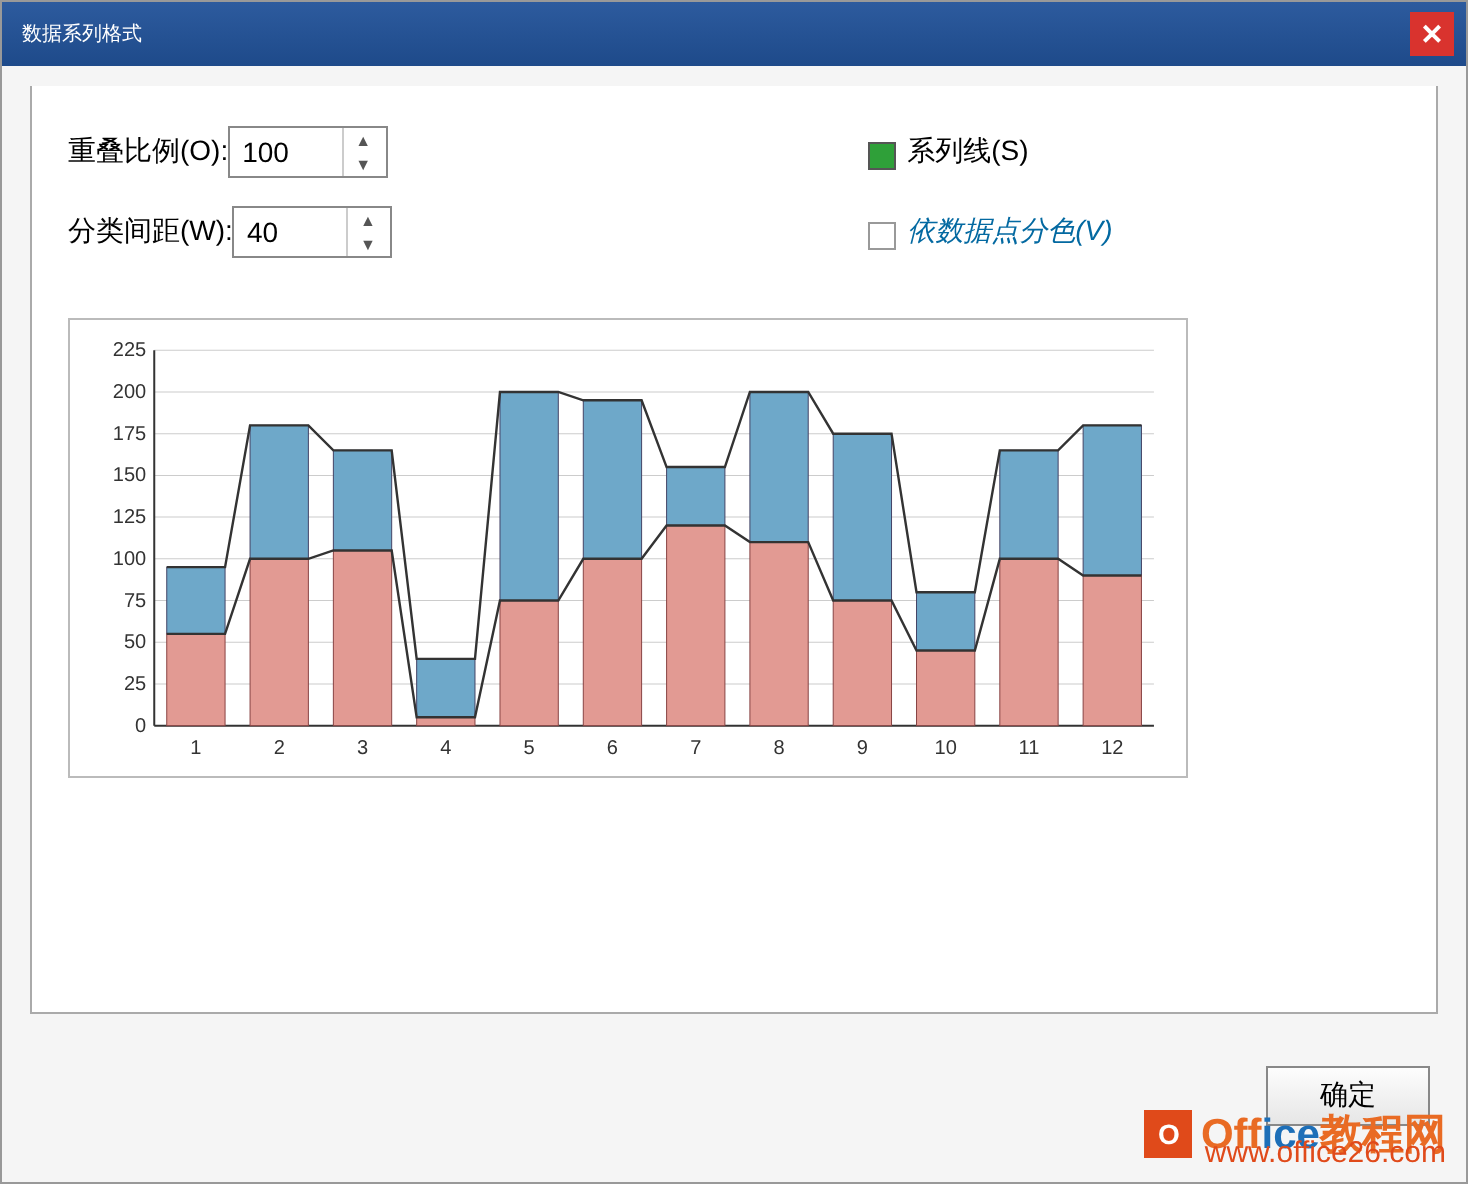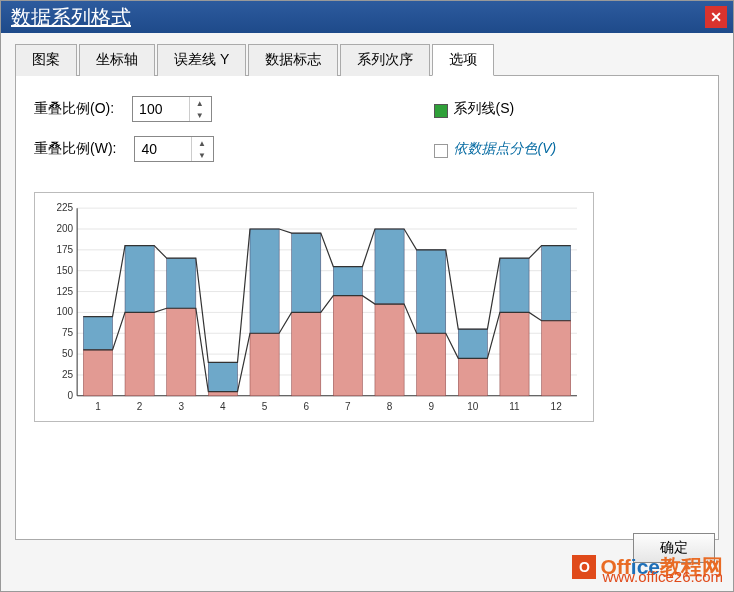--- a/index.html
+++ b/index.html
@@ -1,27 +1,27 @@
 <!DOCTYPE html>
 <html><head>
   <meta charset="utf-8">
   <style>
     * { box-sizing: border-box; margin: 0; padding: 0; }
     body { font-family: "Microsoft YaHei", SimSun, Arial, sans-serif; font-size: 13px; background: #fff; width: 734px; height: 592px; position: relative; overflow: hidden; }
     .window { width: 734px; height: 592px; border: 1px solid #999; background: #fff; }
     .titlebar { height: 32px; background: linear-gradient(#2d5b9e, #1e4a8a); display: flex; align-items: center; justify-content: space-between; padding: 0 6px 0 10px; color: #fff; }
-    .titlebar-text { font-size: 20px; text-decoration: underline; }
+    .titlebar-text { font-size: 10px; }
     .close-btn { width: 22px; height: 22px; background: #d9332e; color: #fff; display: flex; align-items: center; justify-content: center; font-weight: bold; font-size: 14px; cursor: pointer; }
     .content { padding: 10px 14px 14px 14px; background: #f5f5f5; height: calc(100% - 32px); position: relative; }
     .tabs { display: flex; border-bottom: 1px solid #aaa; }
     .tab { padding: 6px 16px; border: 1px solid #aaa; border-bottom: none; background: #eee; margin-right: 2px; font-size: 14px; cursor: pointer; position: relative; top: 1px; }
     .tab.active { background: #fff; border-bottom: 1px solid #fff; }
     .panel { border: 1px solid #aaa; border-top: none; background: #fff; padding: 20px 18px; height: calc(100% - 70px); position: relative; }
     .form-row { display: flex; align-items: center; margin-bottom: 14px; }
-    .form-left { width: 60%; display: flex; align-items: center; gap: 18px; }
+    .form-left { width: 60%; display: flex; align-items: center; }
     .form-right { display: flex; align-items: center; gap: 8px; }
     .lbl { font-size: 14px; white-space: nowrap; }
     .spinner { display: inline-flex; align-items: center; border: 1px solid #888; background: #fff; width: 80px; height: 26px; }
     .spinner input { border: none; width: 56px; padding: 2px 6px; font-size: 14px; outline: none; }
     .spinner .arrows { width: 20px; height: 100%; border-left: 1px solid #ccc; display: flex; flex-direction: column; }
     .spinner .arrow { flex: 1; display: flex; align-items: center; justify-content: center; font-size: 8px; cursor: pointer; color: #555; }
     .checkbox-wrap { display: flex; align-items: flex-end; gap: 6px; }
     .swatch { width: 14px; height: 14px; background: #2fa039; border: 1px solid #555; }
     .checkbox { width: 14px; height: 14px; border: 1px solid #999; background: #fff; }
     .disabled { color: #0369a1; font-style: italic; }
@@ -46,28 +46,20 @@
 <body>
 
 <div class="window">
   <div class="titlebar">
     <span class="titlebar-text">数据系列格式</span>
     <div class="close-btn">
       <span>✕</span>
     </div>
   </div>
   <div class="content">
-    <div class="tabs">
-      <div class="tab">图案</div>
-      <div class="tab">坐标轴</div>
-      <div class="tab">误差线 Y</div>
-      <div class="tab">数据标志</div>
-      <div class="tab">系列次序</div>
-      <div class="tab active">选项</div>
-    </div>
     <div class="panel">
 
       <div class="form-row">
         <div class="form-left">
           <span class="lbl">重叠比例(O):</span>
           <div class="spinner">
             <input type="text" value="100" style="">
             <div class="arrows">
               <div class="arrow">▲</div>
               <div class="arrow">▼</div>
@@ -77,21 +69,21 @@
         <div class="form-right">
           <div class="checkbox-wrap">
             <div class="swatch"></div>
             <span class="lbl">系列线(S)</span>
           </div>
         </div>
       </div>
 
       <div class="form-row">
         <div class="form-left">
-          <span class="lbl">重叠比例(W):</span>
+          <span class="lbl">分类间距(W):</span>
           <div class="spinner">
             <input type="text" value="40" style="">
             <div class="arrows">
               <div class="arrow">▲</div>
               <div class="arrow">▼</div>
             </div>
           </div>
         </div>
         <div class="form-right">
           <div class="checkbox-wrap disabled">

